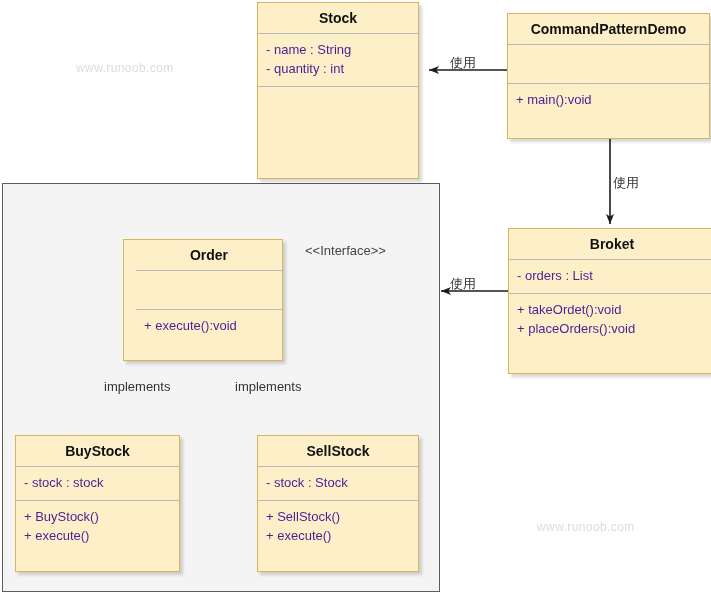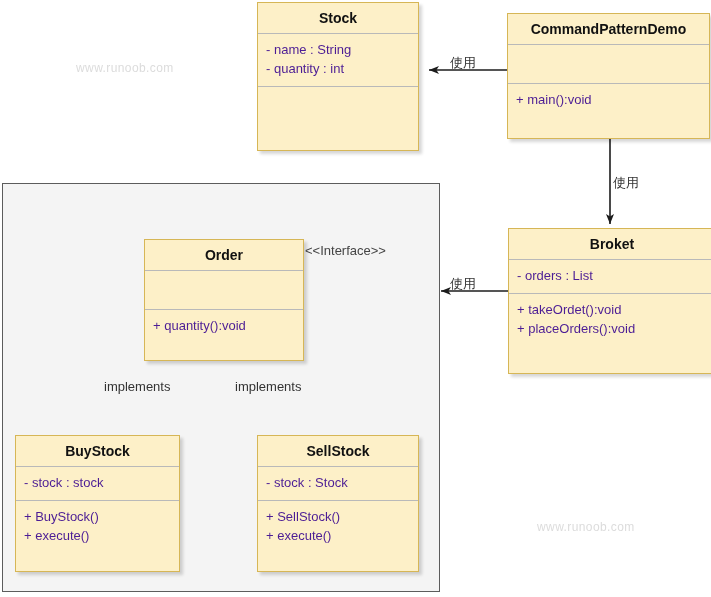--- a/index.html
+++ b/index.html
@@ -80,21 +80,21 @@
 
    Order --&gt;
   <line x1="215" y1="403" x2="215" y2="364" stroke="#3a3a3a" stroke-width="1.4" marker-end="url(#arrow-hollow)"></line>
   <line x1="97" y1="403" x2="337" y2="403" stroke="#3a3a3a" stroke-width="1.4"></line>
   <line x1="97" y1="403" x2="97" y2="436" stroke="#3a3a3a" stroke-width="1.4"></line>
   <line x1="337" y1="403" x2="337" y2="436" stroke="#3a3a3a" stroke-width="1.4"></line>
 </svg>
 
 <div class="group-panel"></div>
 
-<div class="uml-class" style="left:257px;top:2px;width:162px;height:149px;">
+<div class="uml-class" style="left:257px;top:2px;width:162px;height:177px;">
   <div class="uml-title">Stock</div>
   <div class="uml-section">
     <div class="uml-row">- name : String</div>
     <div class="uml-row">- quantity : int</div>
   </div>
 </div>
 
 <div class="uml-class" style="left:507px;top:13px;width:203px;height:126px;">
   <div class="uml-title">CommandPatternDemo</div>
   <div class="uml-section empty"></div>
@@ -107,25 +107,25 @@
   <div class="uml-title">Broket</div>
   <div class="uml-section">
     <div class="uml-row">- orders : List</div>
   </div>
   <div class="uml-section last">
     <div class="uml-row">+ takeOrdet():void</div>
     <div class="uml-row">+ placeOrders():void</div>
   </div>
 </div>
 
-<div class="uml-class" style="left:144px;top:239px;width:160px;height:122px;">
+<div class="uml-class" style="left:123px;top:239px;width:160px;height:122px;padding-left:12px;">
   <div class="uml-title">Order</div>
   <div class="uml-section empty"></div>
   <div class="uml-section last">
-    <div class="uml-row">+ quantity():void</div>
+    <div class="uml-row">+ execute():void</div>
   </div>
 </div>
 <div class="stereotype" style="left:305px;top:243px;">&lt;&lt;Interface&gt;&gt;</div>
 
 <div class="uml-class" style="left:15px;top:435px;width:165px;height:137px;">
   <div class="uml-title">BuyStock</div>
   <div class="uml-section">
     <div class="uml-row">- stock : stock</div>
   </div>
   <div class="uml-section last">

